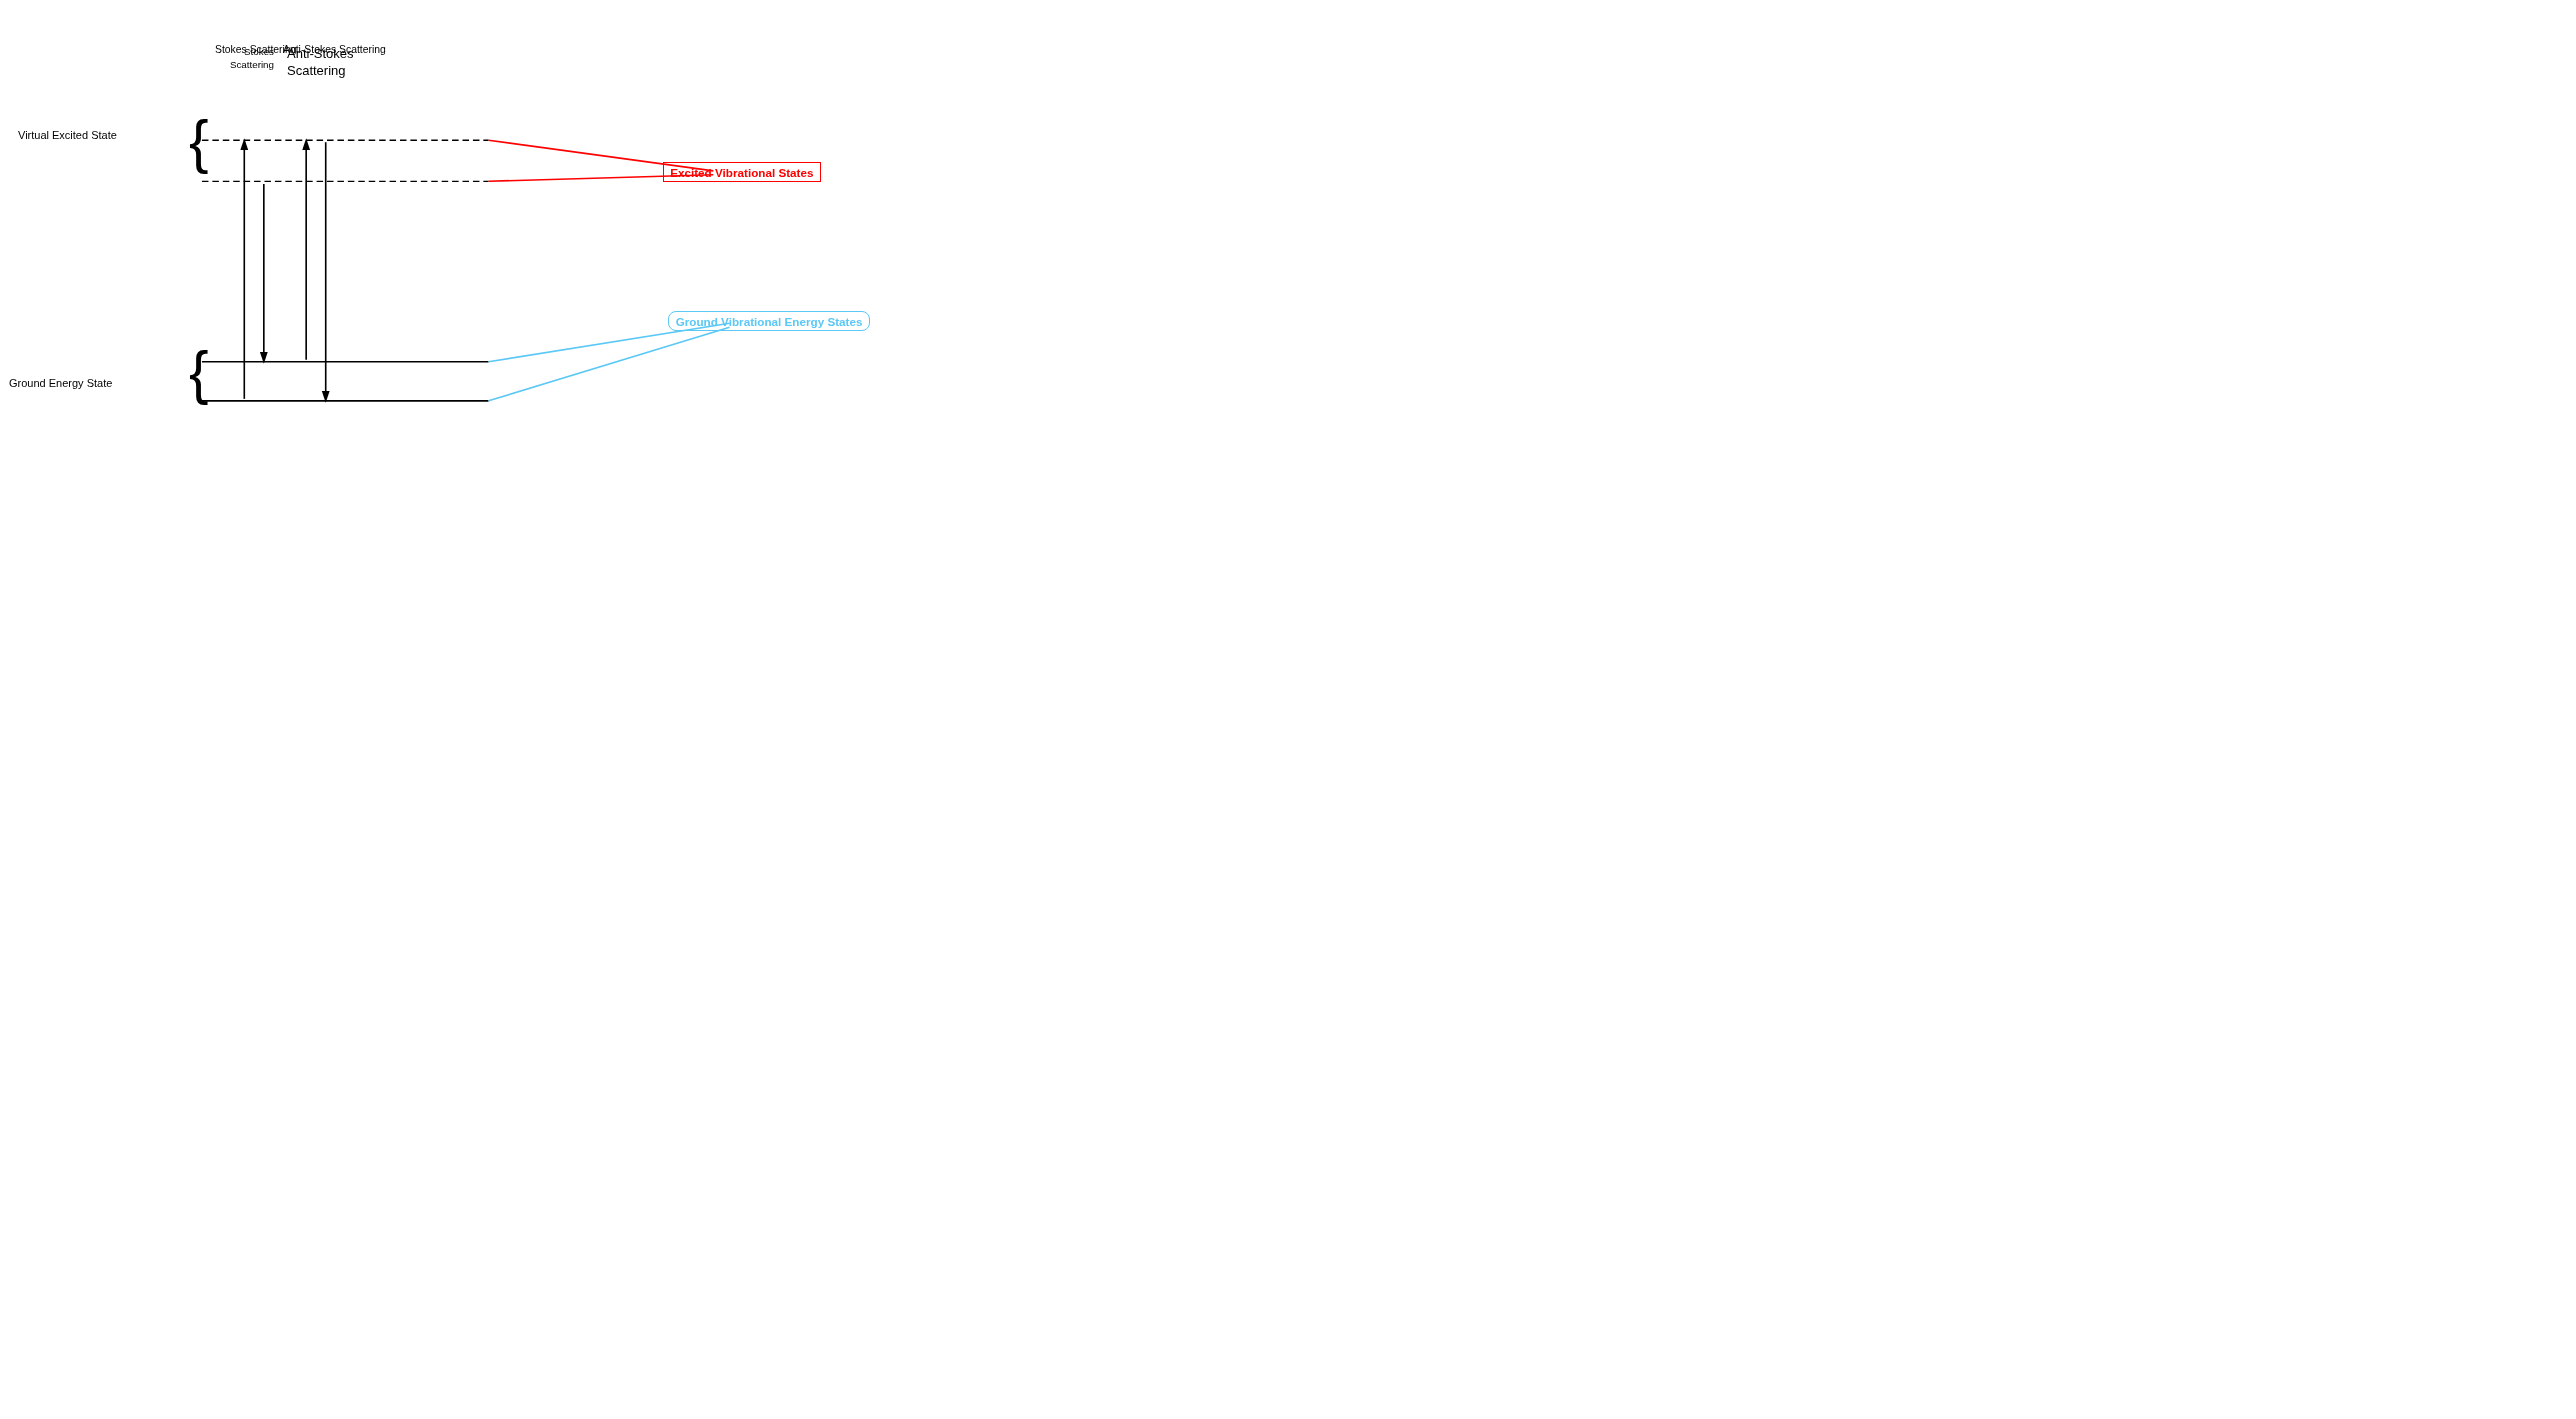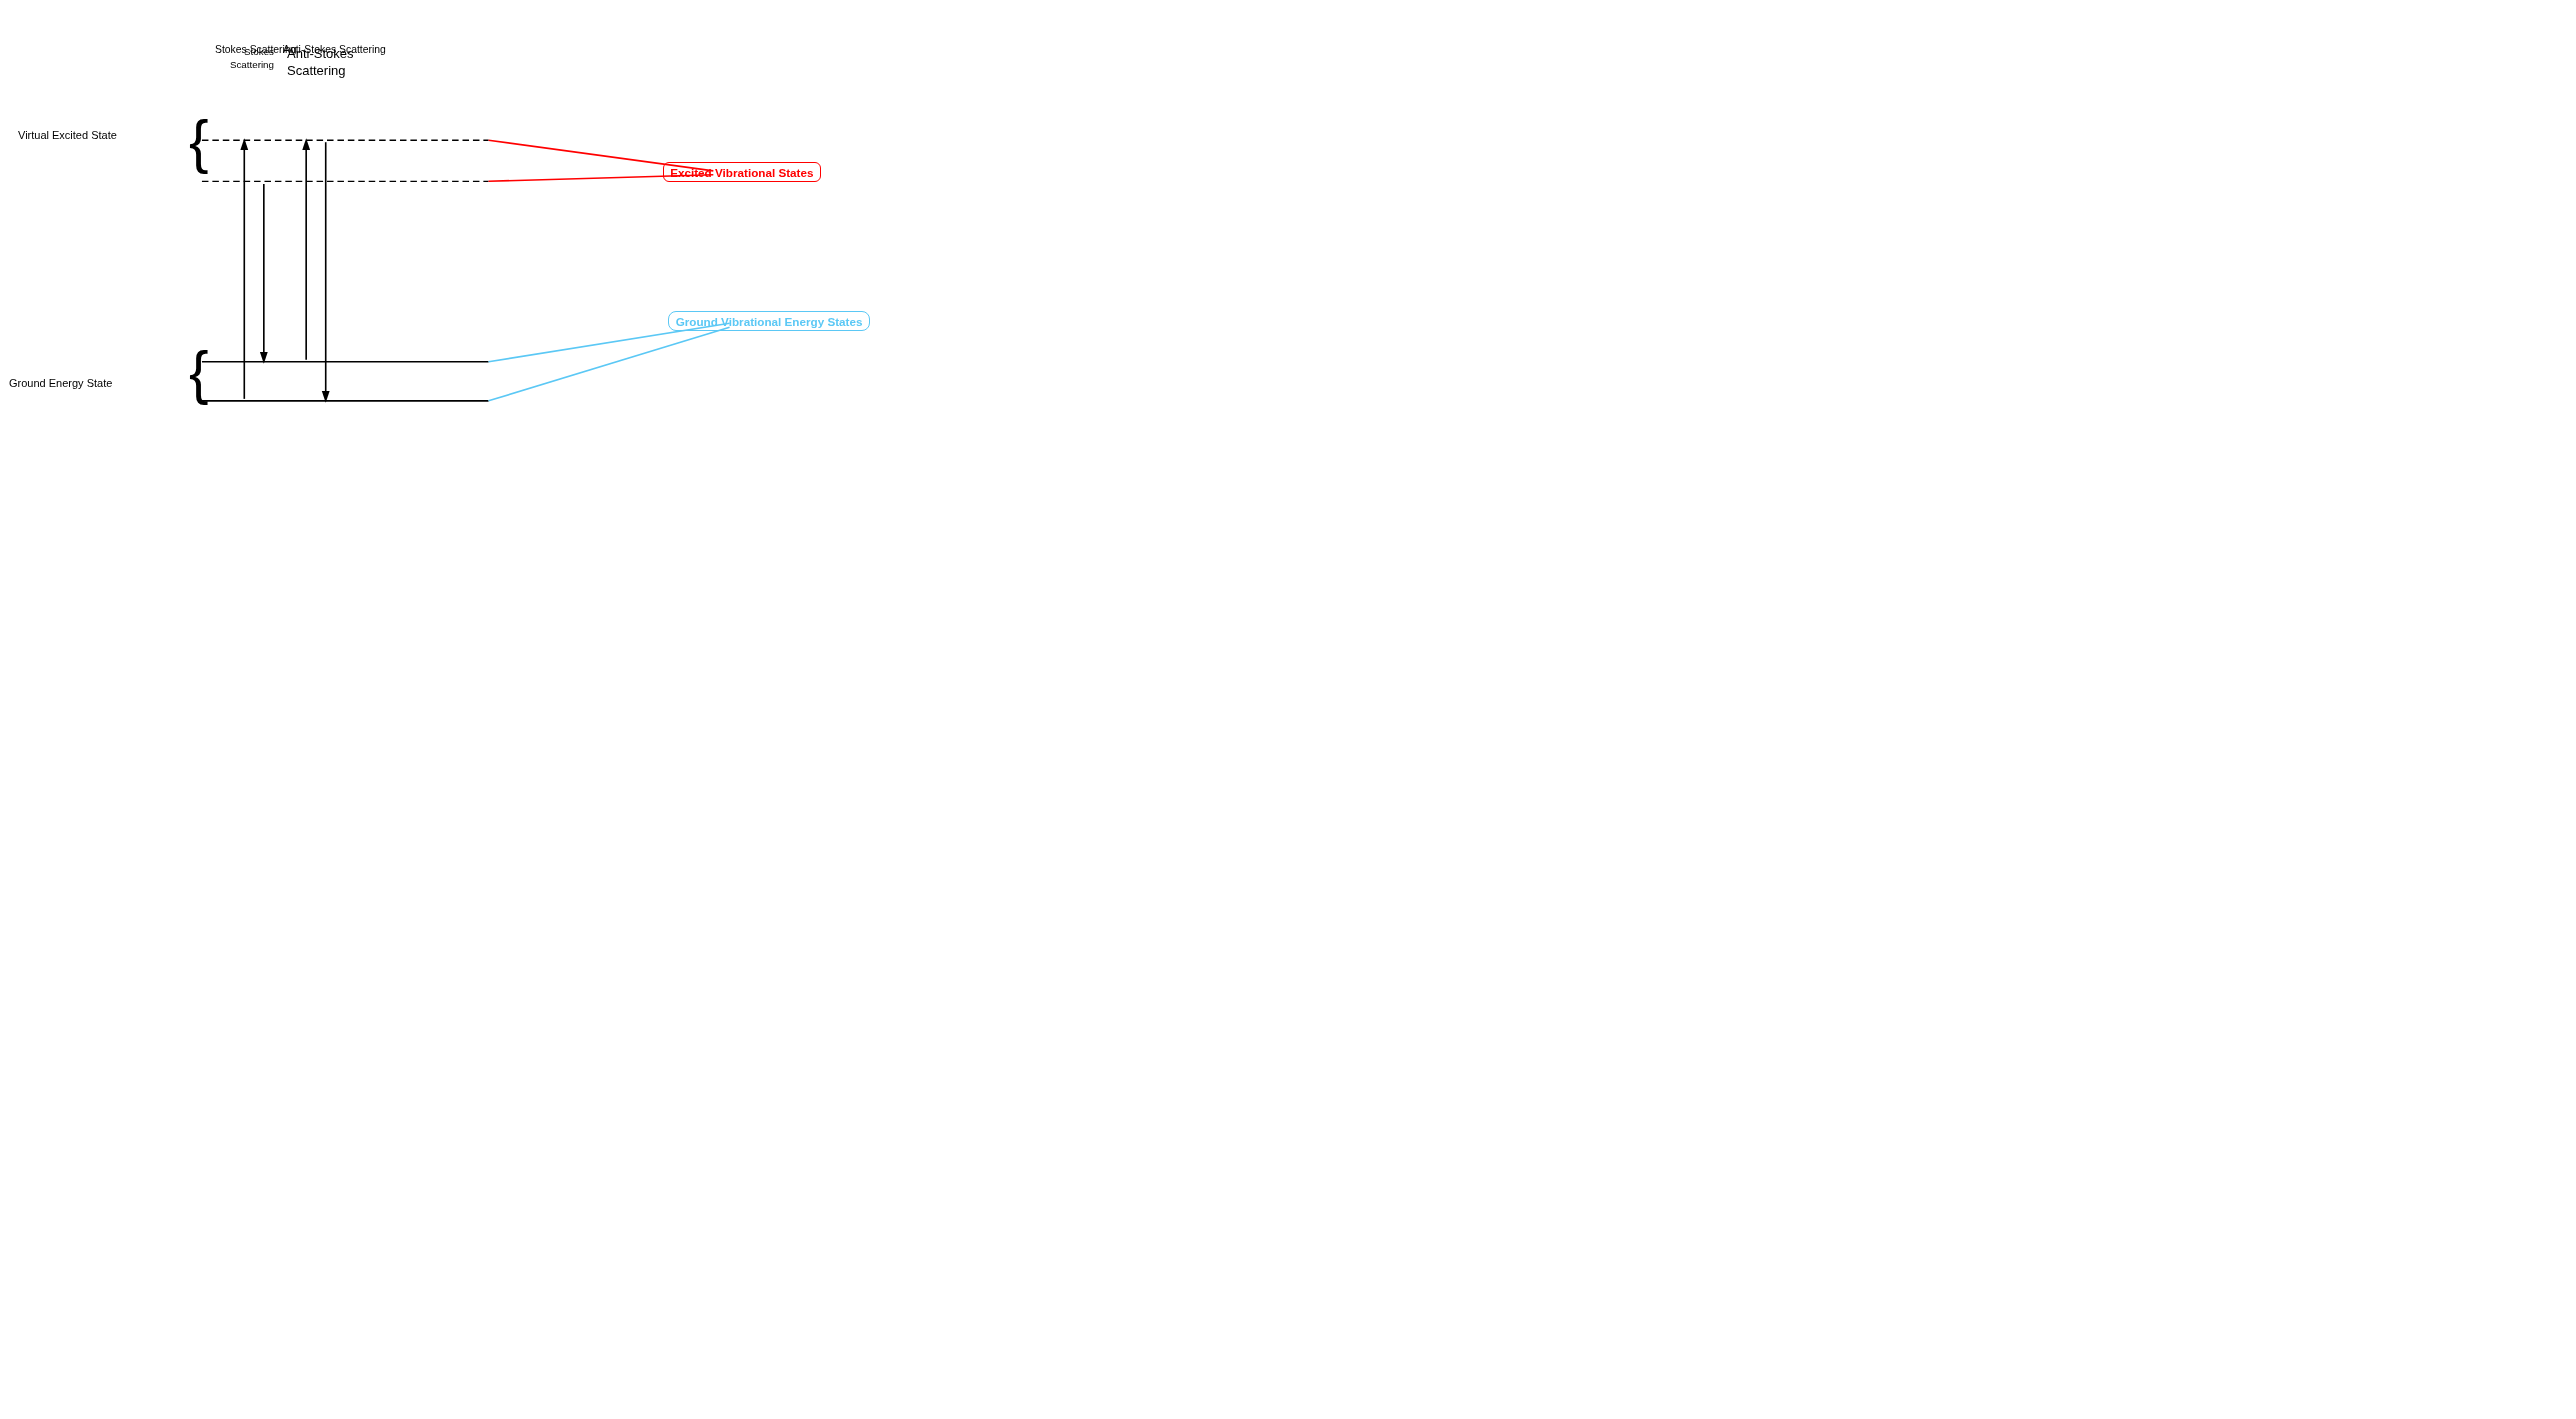--- a/index.html
+++ b/index.html
@@ -80,21 +80,21 @@
 
   <div class="label label-stokes" style="left:215px; top:44px; text-align:center; width:59px; font-size:10.4px;">Stokes
 Scattering</div>
   <div class="label label-antistokes" style="left:283px; top:44px; text-align:center; width:65px; font-size:10.4px;">Anti-Stokes
 Scattering</div>
 
   <div class="label label-virtual">Virtual Excited State</div>
 
   <div class="label label-ground">Ground Energy State</div>
 
-  <div class="box-excited" style="right: 91px; top: 162px; border-radius: 6px;">Excited Vibrational States</div>
+  <div class="box-excited" style="right: 91px; top: 162px;">Excited Vibrational States</div>
 
   <div class="box-ground" style="right: 42px; top: 311px; border-radius: 8px;">Ground Vibrational Energy States</div>
 
   <svg viewBox="0 0 1400 770">
 
     <line x1="310" y1="215" x2="750" y2="215" stroke="#000" stroke-width="2" stroke-dasharray="10,6"></line>
 
     <line x1="310" y1="278" x2="750" y2="278" stroke="#000" stroke-width="2" stroke-dasharray="10,6"></line>
 
     <text x="290" y="258" font-size="90" font-family="Arial" fill="#000" transform="translate(0,-10)">{</text>

